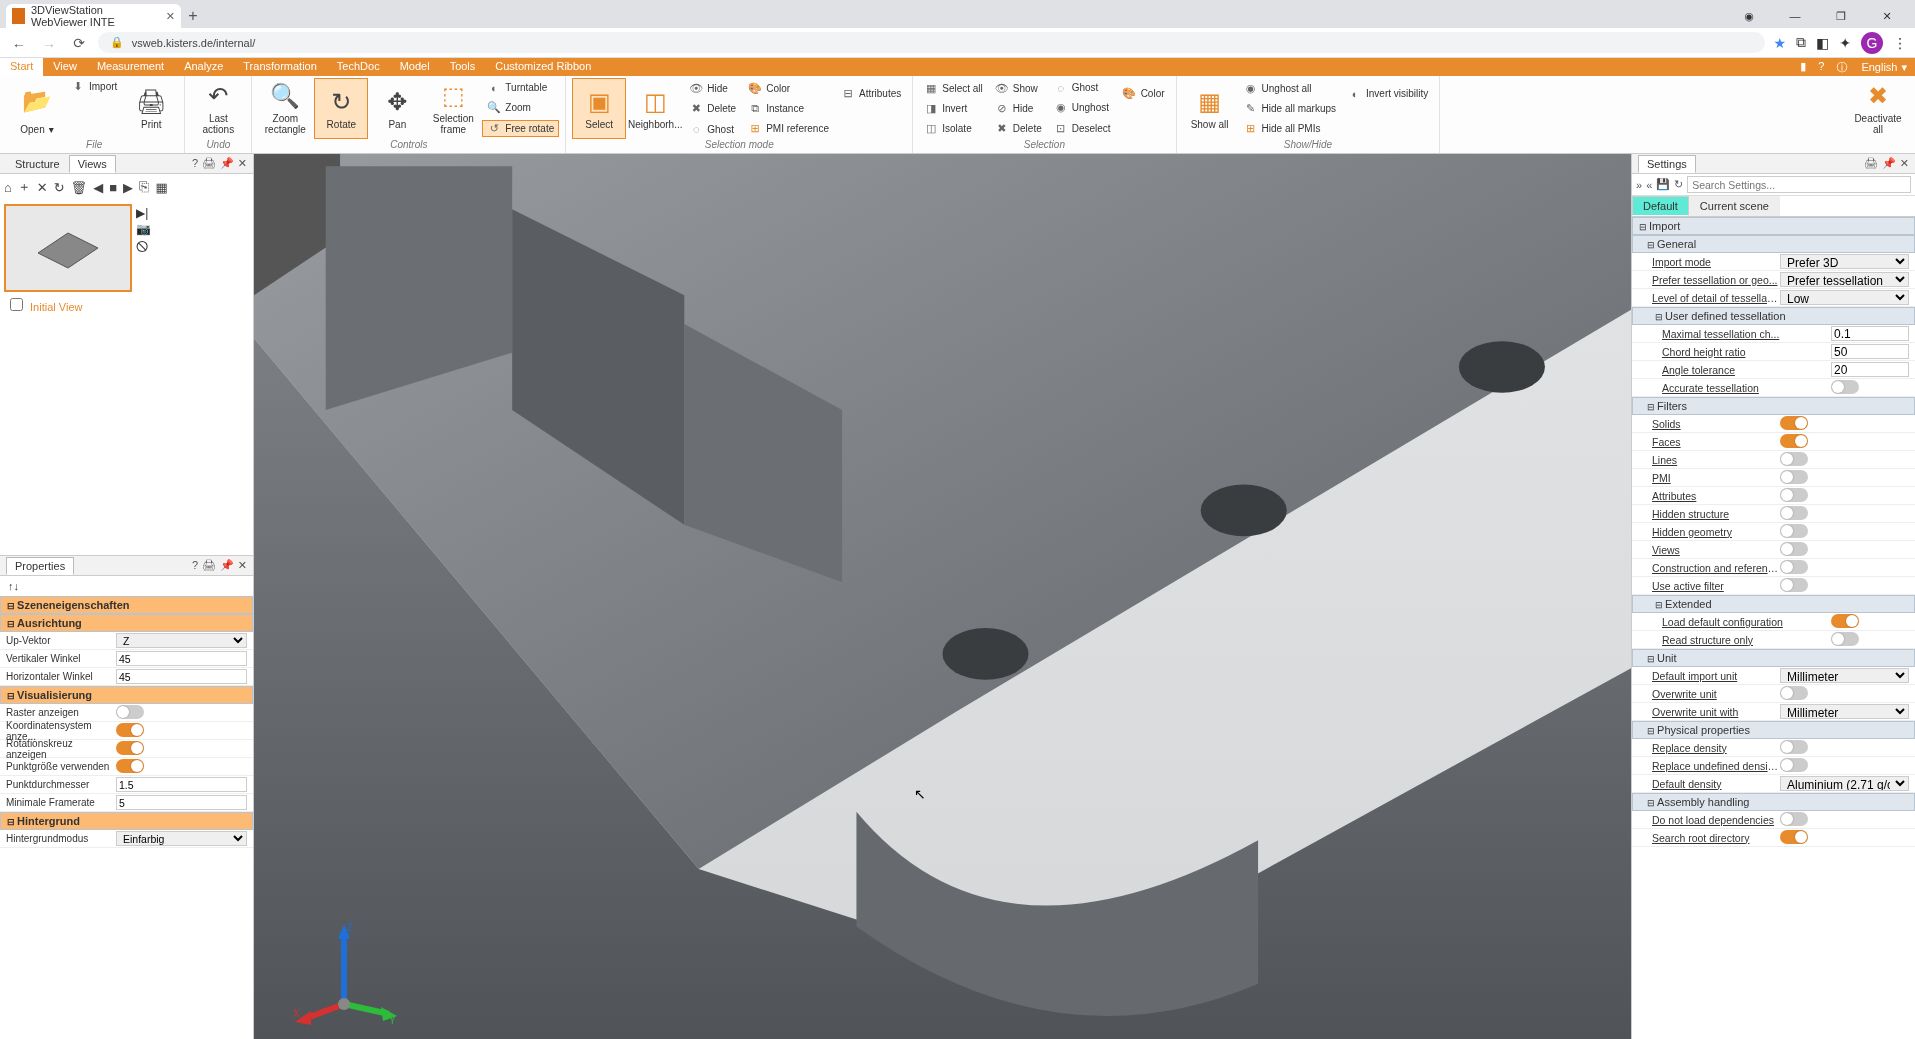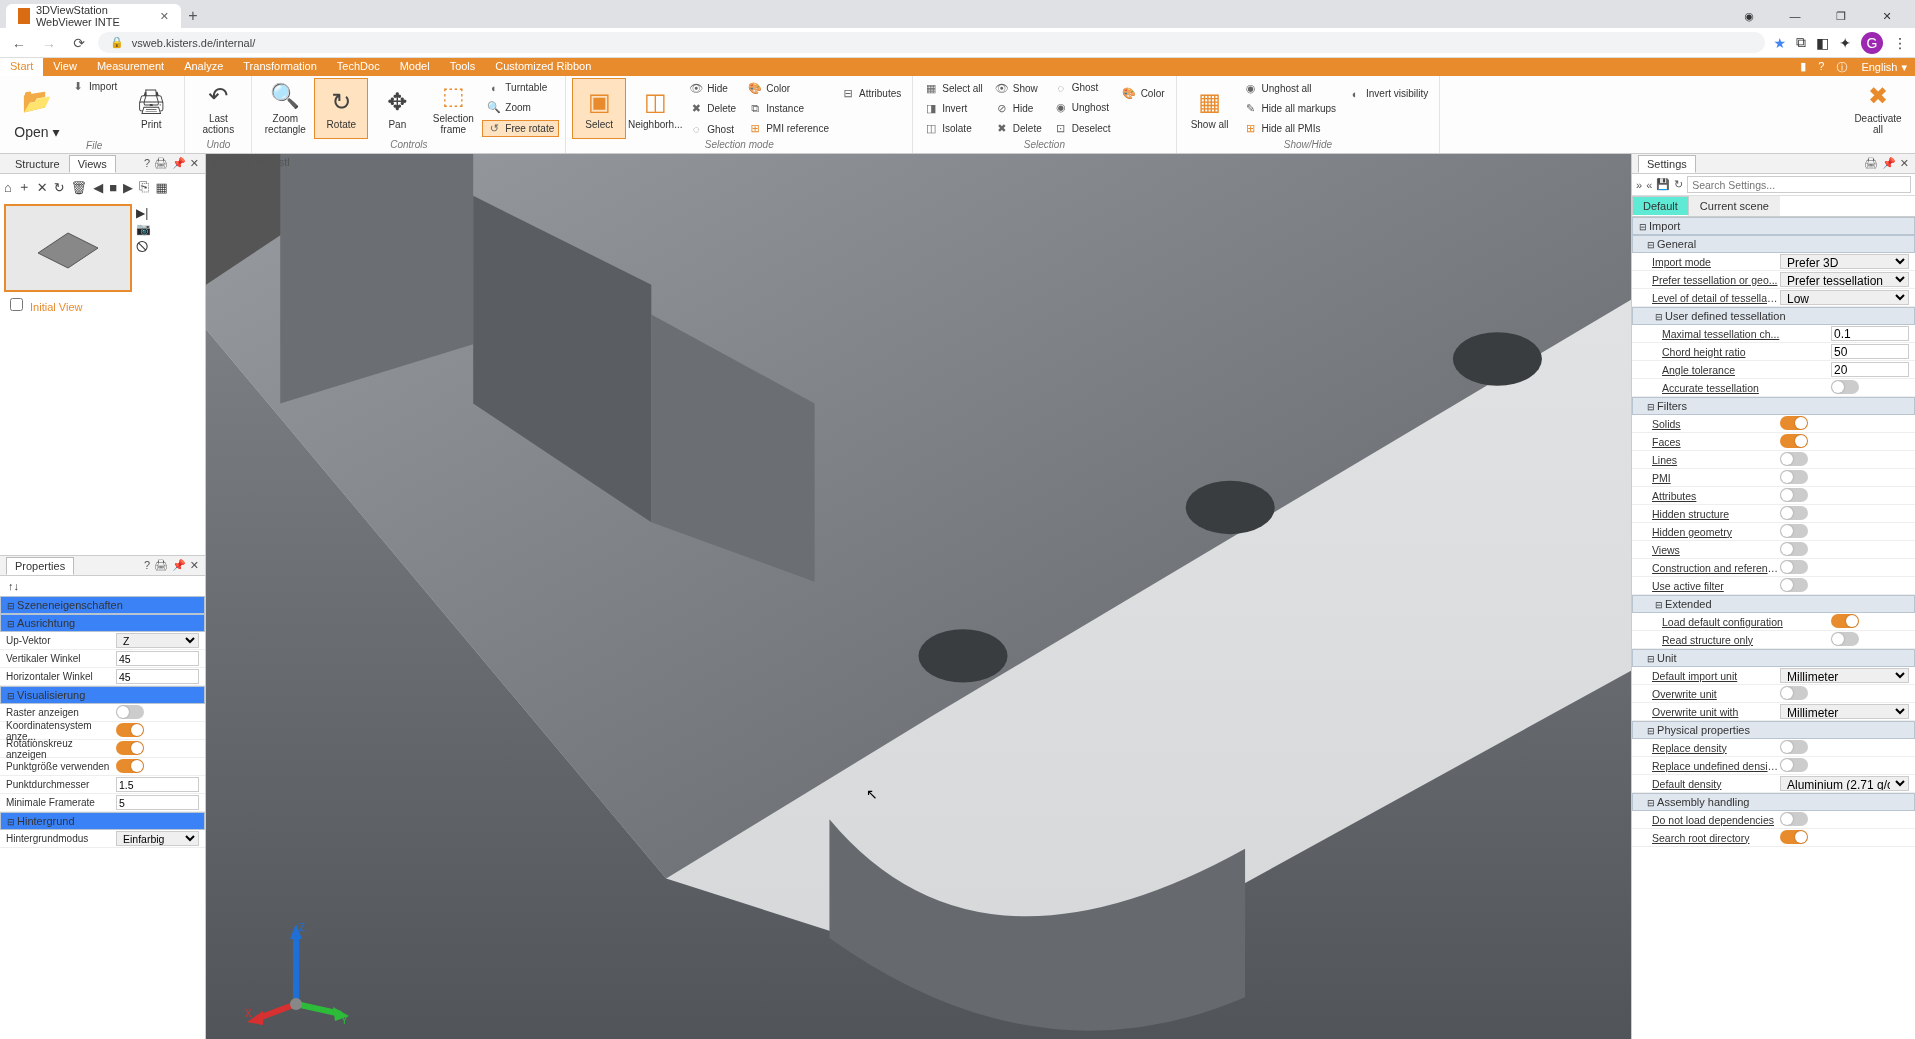--- a/index.html
+++ b/index.html
@@ -1,21 +1,21 @@
 <!DOCTYPE html>
 <html><head>
 <meta charset="utf-8">
 <style>
 * { margin: 0; padding: 0; box-sizing: border-box; font-family: "Segoe UI", Arial, sans-serif; }
 body { width: 1915px; height: 1039px; background: #fff; overflow: hidden; font-size: 11px; color: #333; }
 
 
 .browser-chrome { background: #dfe1e5; }
 .tab-bar { height: 28px; display: flex; align-items: center; padding: 4px 6px 0; }
-.tab { background: #fff; border-radius: 6px 6px 0 0; padding: 4px 12px; display: flex; align-items: center; gap: 6px; height: 24px; width: 175px; }
+.tab { background: #fff; border-radius: 6px 6px 0 0; padding: 4px 6px; display: flex; align-items: center; gap: 6px; height: 24px; width: 175px; }
 .tab .favicon { width: 16px; height: 16px; background: #d96b12; display: inline-block; }
 .tab .close { color: #666; cursor: pointer; margin-left: auto; }
 .new-tab { width: 24px; text-align: center; color: #555; font-size: 16px; cursor: pointer; }
 .window-controls { margin-left: auto; display: flex; gap: 2px; }
 .window-controls span { width: 44px; height: 24px; display: flex; align-items: center; justify-content: center; cursor: pointer; }
 
 .url-bar { height: 30px; background: #fff; display: flex; align-items: center; padding: 0 8px; gap: 8px; border-bottom: 1px solid #ddd; }
 .url-bar .nav-btn { color: #555; font-size: 14px; cursor: pointer; width: 22px; text-align: center; }
 .url-field { flex: 1; background: #f1f3f4; border-radius: 14px; padding: 4px 12px; display: flex; align-items: center; gap: 8px; color: #444; }
 .url-icons { display: flex; gap: 10px; align-items: center; }
@@ -35,25 +35,25 @@
 .ribbon-group { border-right: 1px solid #e3e3e3; padding: 2px 6px; display: flex; flex-direction: column; }
 .ribbon-group .buttons { display: flex; gap: 2px; flex: 1; }
 .ribbon-group .label { text-align: center; font-style: italic; color: #777; font-size: 10px; height: 12px; }
 .big-btn { display: flex; flex-direction: column; align-items: center; justify-content: center; width: 54px; cursor: pointer; padding: 2px; font-size: 10px; text-align: center; gap: 3px; border: 1px solid transparent; }
 .big-btn.active { background: #ffe2bf; border: 1px solid #e88b2d; }
 .big-btn .icon { font-size: 24px; color: #444; }
 .small-col { display: flex; flex-direction: column; justify-content: space-around; }
 .small-btn { display: flex; align-items: center; gap: 4px; padding: 1px 4px; cursor: pointer; font-size: 10px; white-space: nowrap; border: 1px solid transparent; }
 .small-btn.active { background: #ffe2bf; border: 1px solid #e88b2d; }
 .small-btn .si { font-size: 11px; color: #666; width: 14px; text-align: center; }
-.open-dd { display: flex; align-items: flex-start; justify-content: center; gap: 4px; font-size: 14px; cursor: pointer; }
+.open-dd { display: flex; align-items: flex-start; justify-content: center; gap: 4px; font-size: 10px; cursor: pointer; }
 
 
 .content { display: flex; height: calc(1039px - 28px - 30px - 18px - 78px); }
-.left-col { width: 206px; display: flex; flex-direction: column; border-right: 1px solid #ccc; }
+.left-col { width: 254px; display: flex; flex-direction: column; border-right: 1px solid #ccc; }
 .right-col { width: 284px; border-left: 1px solid #ccc; display: flex; flex-direction: column; }
 .center-col { flex: 1; position: relative; background: linear-gradient(to bottom, #e2e4e6, #d5d7d9); }
 
 
 .panel-header { background: #f2f2f2; border-bottom: 1px solid #ccc; display: flex; align-items: center; padding: 2px 6px; height: 20px; font-size: 11px; }
 .panel-header .tabbtn { padding: 2px 8px; cursor: pointer; border: 1px solid transparent; }
 .panel-header .tabbtn.active { background: #fff; border: 1px solid #bbb; border-bottom-color: #fff; }
 .panel-header .right-icons { margin-left: auto; display: flex; gap: 4px; }
 .panel-header .right-icons span { cursor: pointer; color: #555; }
 
@@ -64,21 +64,21 @@
 .view-thumb-wrap { padding: 4px; display: flex; }
 .view-thumb { width: 128px; height: 88px; border: 2px solid #e88b2d; background: #e8e8e8; display:flex; align-items:center; justify-content:center; cursor: pointer; }
 .view-thumb-icons { display:flex; flex-direction:column; gap:2px; padding: 2px 4px; }
 .view-thumb-icons span { cursor:pointer; font-size:12px; }
 .view-name { padding: 2px 10px; color: #e88b2d; font-size: 11px; }
 .view-name input { margin-right: 4px; }
 
 
 .properties-panel { flex: 1; overflow: auto; }
 .prop-toolbar { padding: 4px 8px; }
-.prop-section { background: #3b82f6; border: 1px solid #b8c4d0; padding: 2px 6px; font-size: 11px; }
+.prop-section { background: #fdba74; border: 1px solid #b8c4d0; padding: 2px 6px; font-size: 11px; font-weight: bold; }
 .prop-section::before { content: "⊟ "; font-size: 9px; }
 .prop-row { display: flex; align-items: center; padding: 2px 6px; border-bottom: 1px solid #eee; height: 18px; }
 .prop-row .pl { flex: 0 0 110px; font-size: 10px; }
 .prop-row .pv { flex: 1; font-size: 10.5px; }
 .prop-row select, .prop-row input[type=text] { width: 100%; border: 1px solid #ccc; font-size: 10.5px; padding: 0 2px; height: 15px; }
 
 
 .toggle { width: 28px; height: 14px; border-radius: 7px; background: #ccc; position: relative; cursor: pointer; display: inline-block; }
 .toggle::after { content: ""; position: absolute; width: 12px; height: 12px; border-radius: 50%; background: #fff; top: 1px; left: 1px; transition: .1s; box-shadow: 0 0 2px rgba(0,0,0,.3); }
 .toggle.on { background: #e88b2d; }

